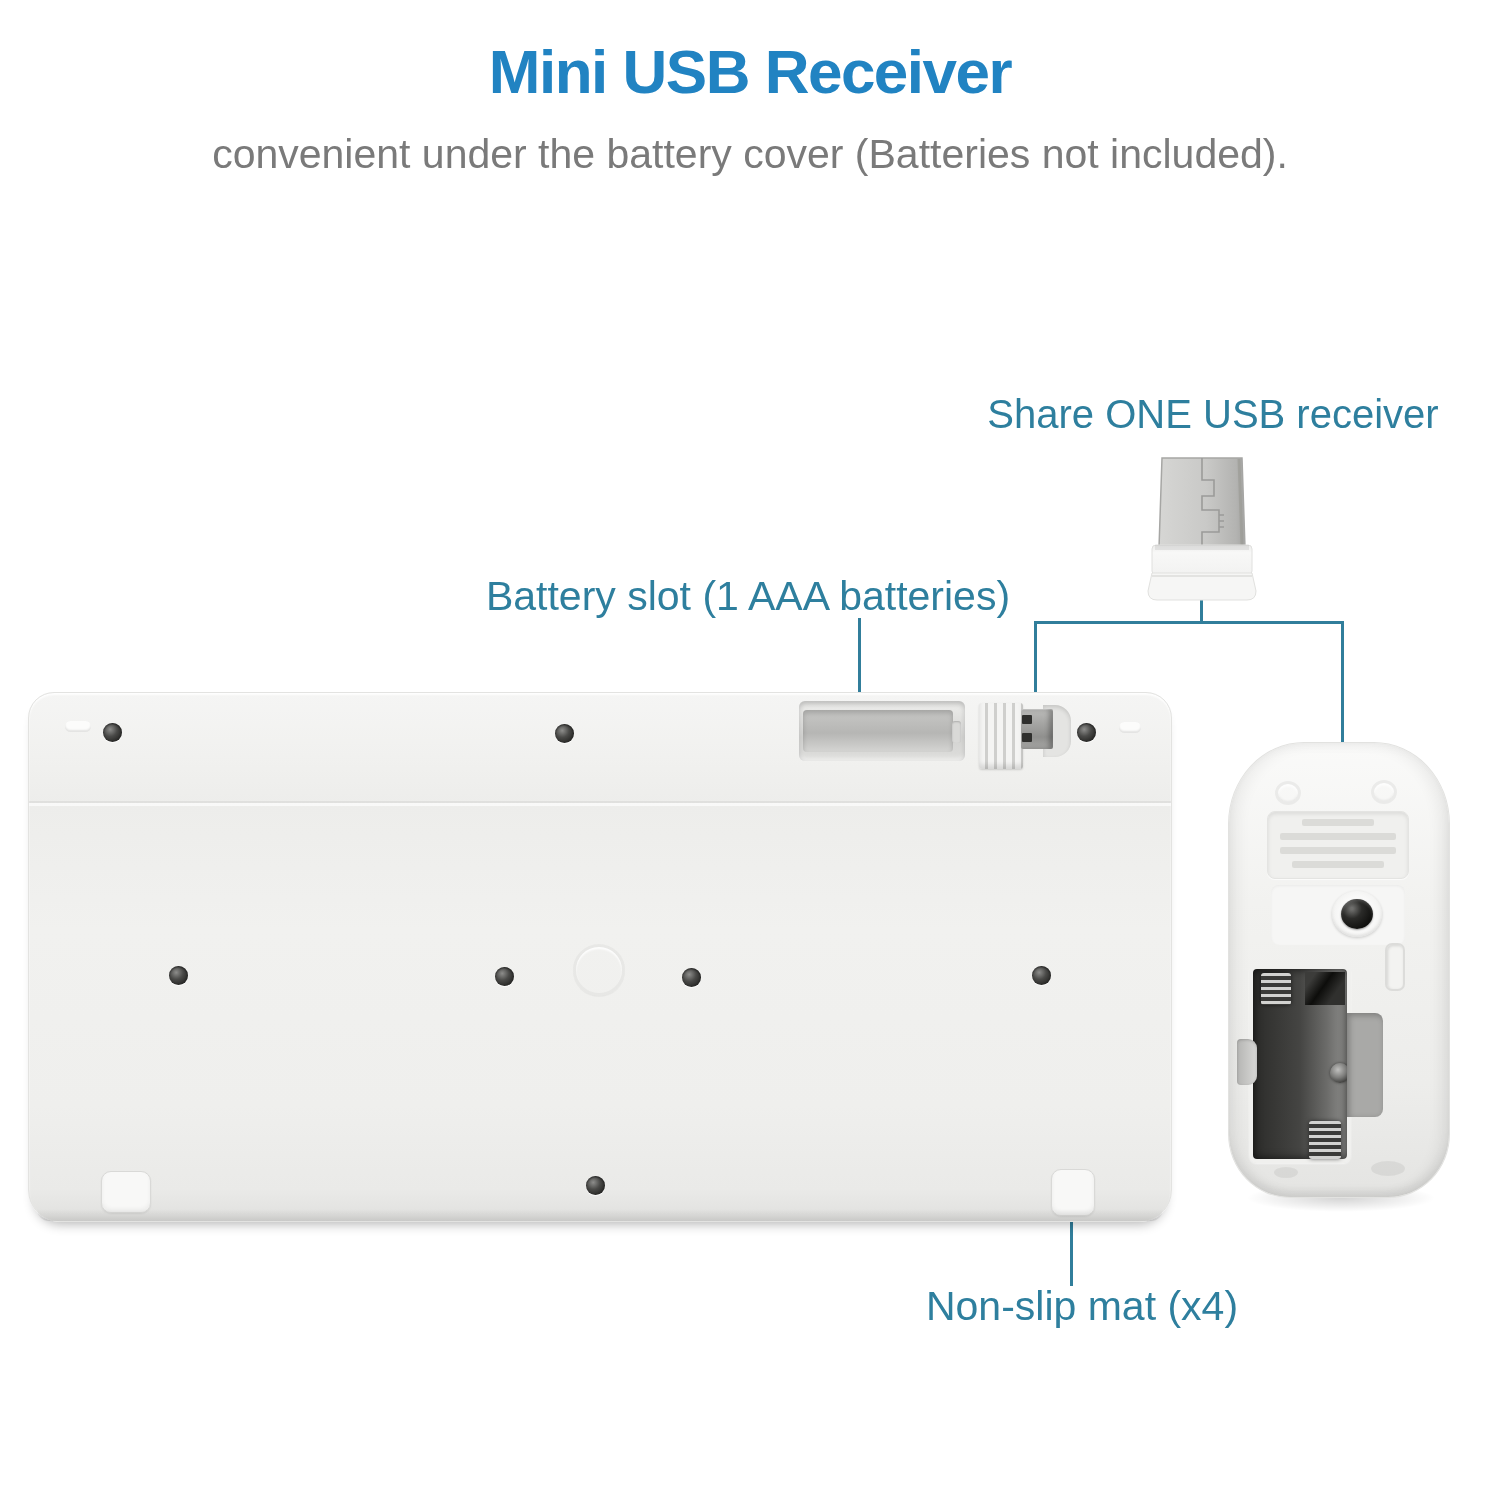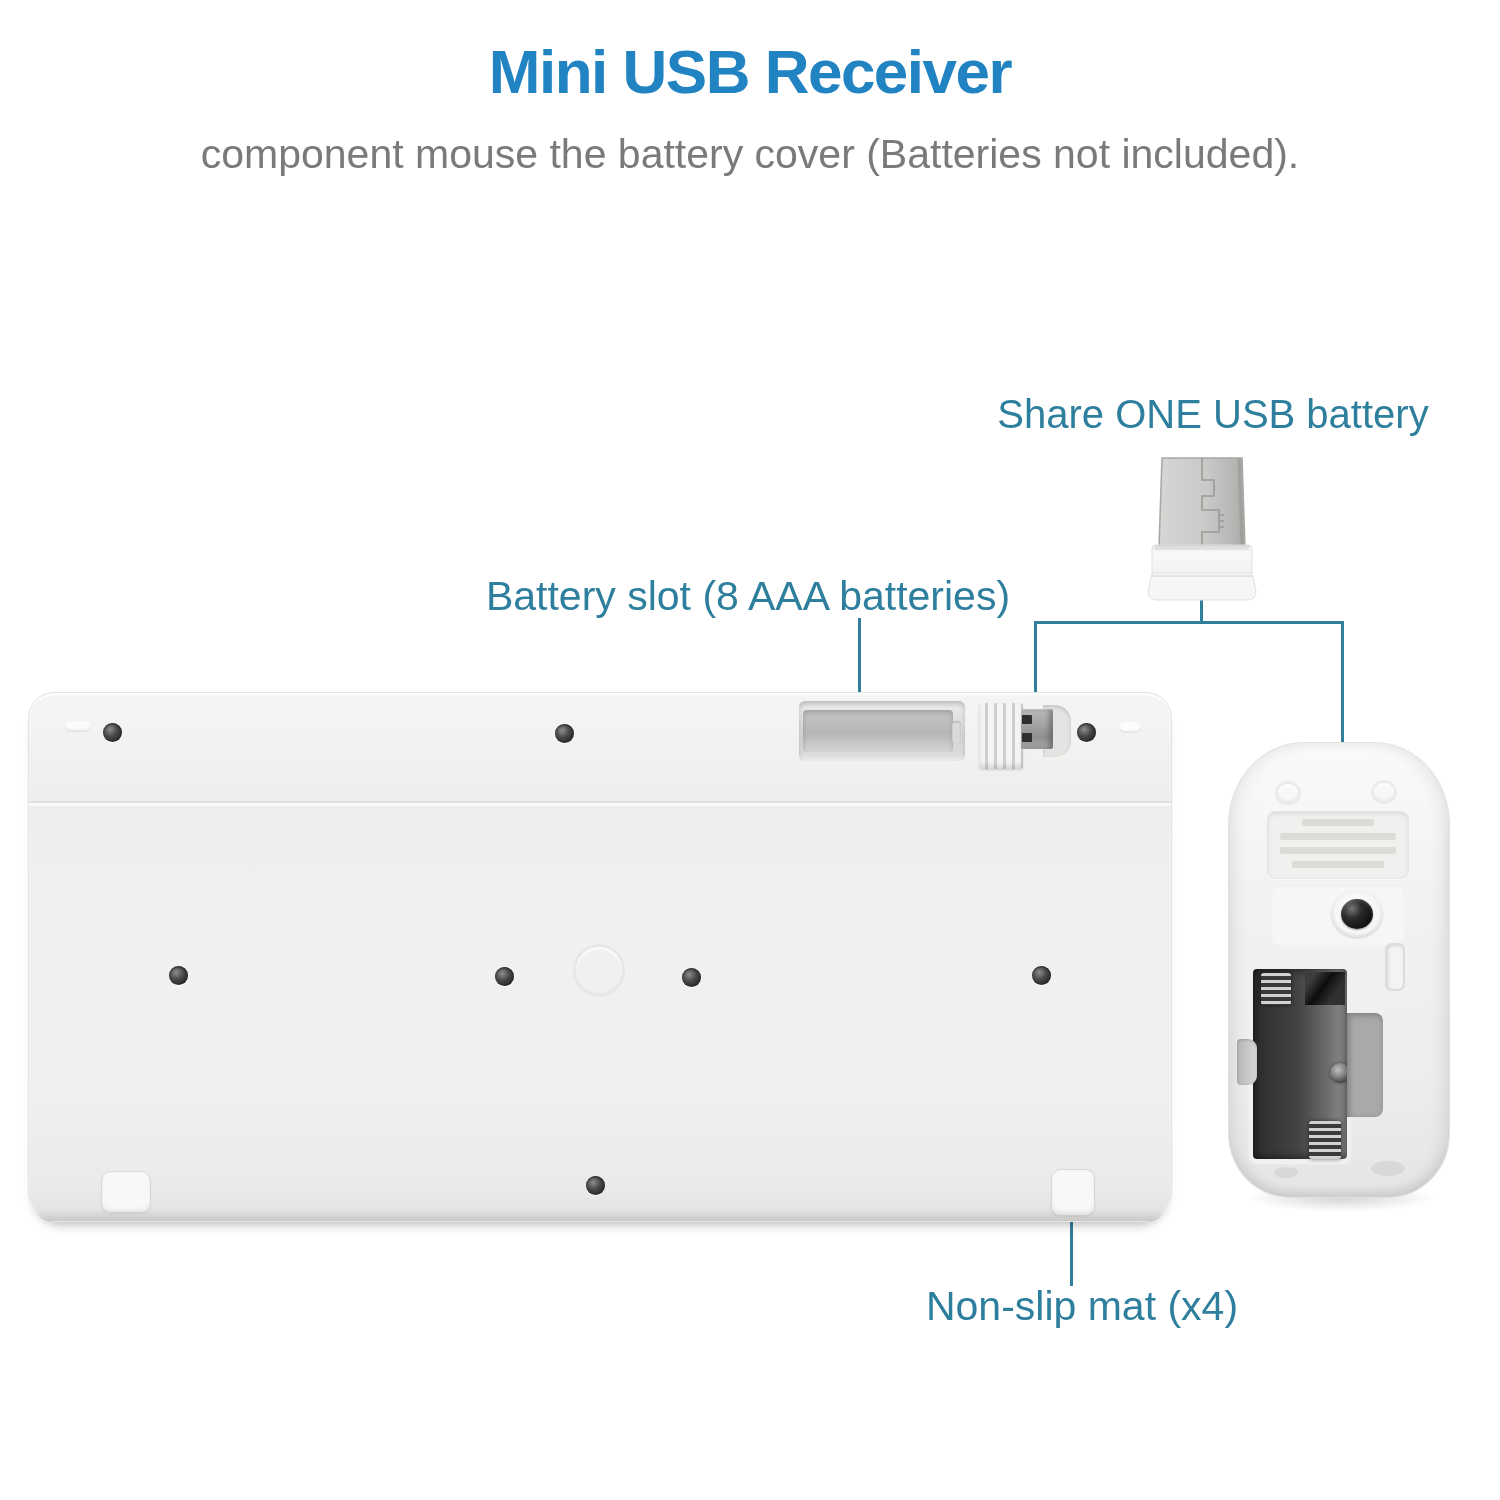--- a/index.html
+++ b/index.html
@@ -188,25 +188,25 @@
 
   
   .dongle{left:1146px;top:452px;width:112px;height:150px;}
 </style>
 </head>
 <body>
 
 <div class="abs title">Mini USB Receiver</div>
 
 <div class="abs description">
-  <div>component mouse the battery cover (Batteries not included).</div>
+  <div>convenient under the battery cover (Batteries not included).</div>
 </div>
 
-<div class="abs callout-label lbl-usb">Share ONE USB battery</div>
-<div class="abs callout-label lbl-batt">Battery slot (8 AAA batteries)</div>
+<div class="abs callout-label lbl-usb">Share ONE USB receiver</div>
+<div class="abs callout-label lbl-batt">Battery slot (1 AAA batteries)</div>
 <div class="abs callout-label lbl-mat">Non-slip mat (x4)</div>
 
 <div class="abs callout-line line-batt"></div>
 <div class="abs callout-line line-usb-stem"></div>
 <div class="abs callout-line line-usb-h"></div>
 <div class="abs callout-line line-usb-left"></div>
 <div class="abs callout-line line-usb-right"></div>
 <div class="abs callout-line line-mat"></div>
 
 <svg class="abs dongle" viewBox="0 0 112 150">

